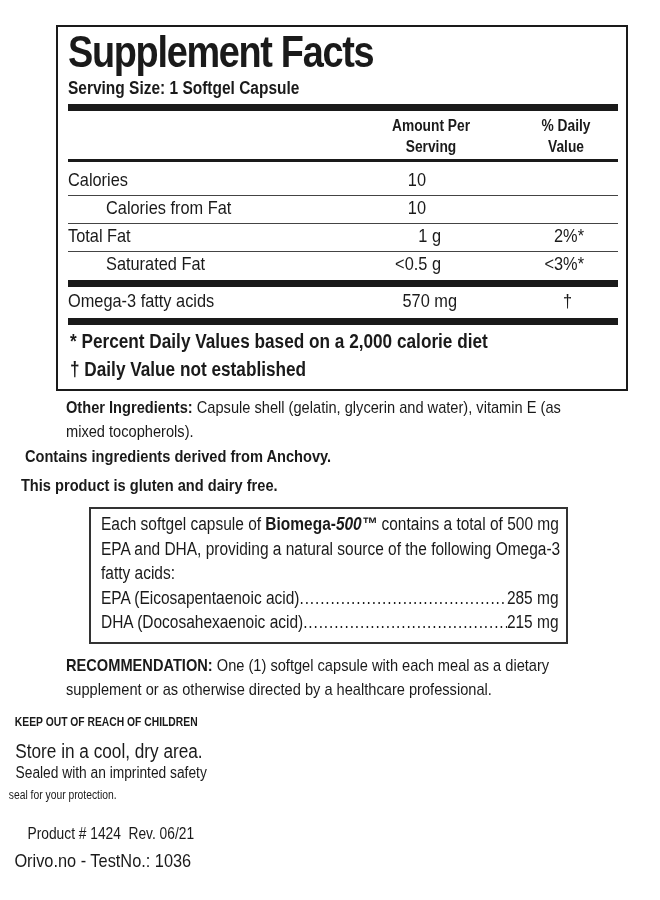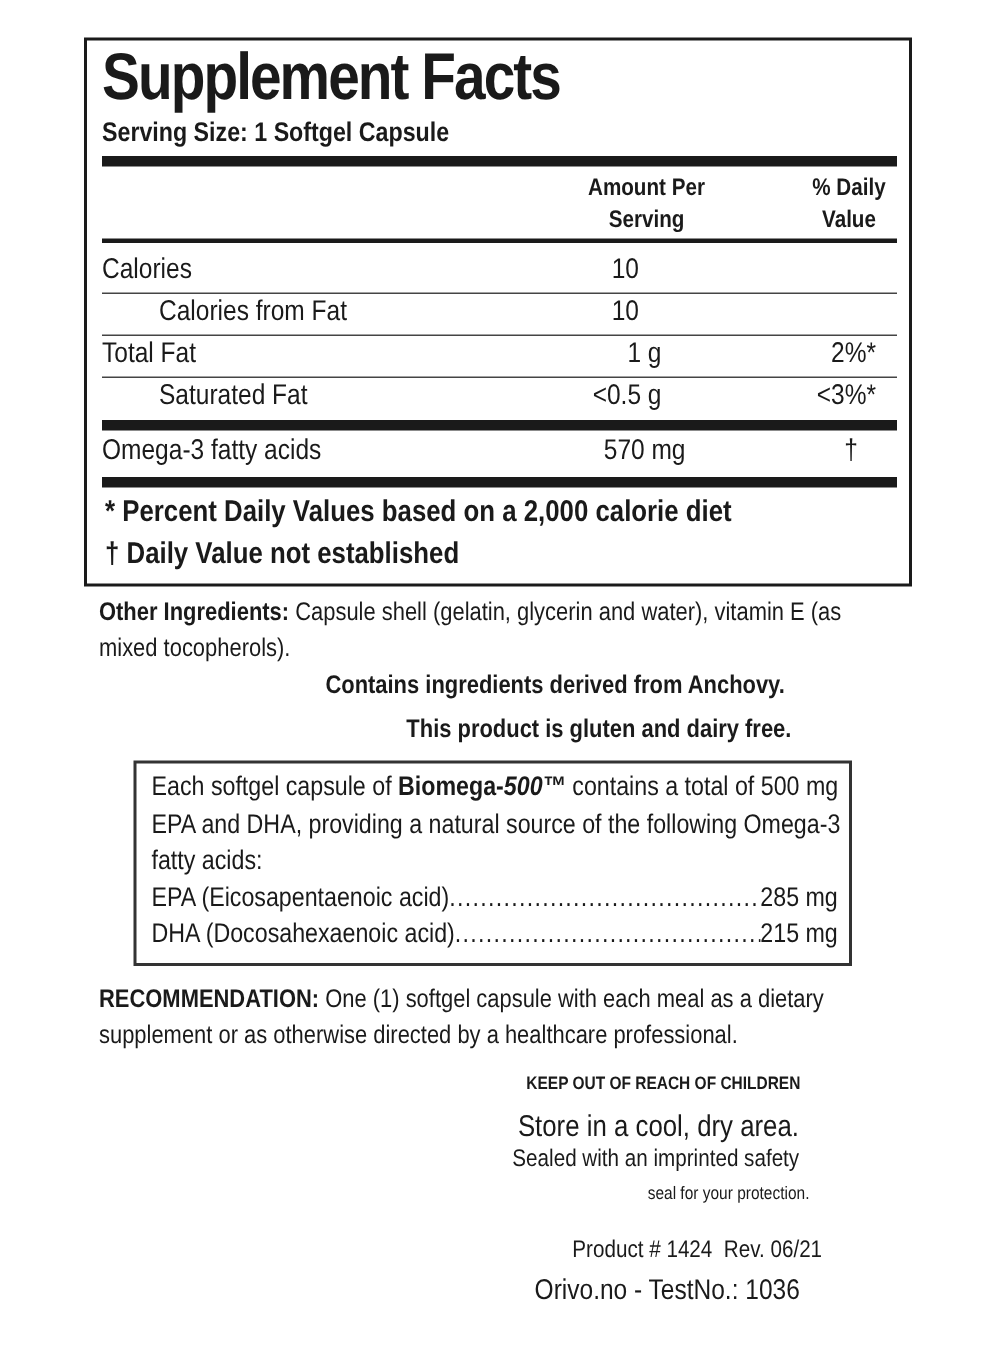--- a/index.html
+++ b/index.html
@@ -5,21 +5,21 @@
   html, body { margin: 0; padding: 0; }
   body {
     width: 660px; height: 900px; background: #ffffff; color: #1a1a1a;
     font-family: "Liberation Sans", "DejaVu Sans", sans-serif;
     position: relative; overflow: hidden;
   }
 
   
   .facts {
     position: absolute; left: 56px; top: 25px; width: 548px; height: 362px;
-    border: 2px solid #1a1a1a; box-sizing: content-box;
+    border: 2px solid #1a1a1a; box-sizing: content-box; padding-left: 20px;
   }
   .facts-title {
     position: absolute; left: 10px; top: 0px;
     font-size: 44px; font-weight: bold; letter-spacing: -1.5px;
     transform: scaleX(0.86); transform-origin: left top; white-space: nowrap; line-height: 50px;
   }
   .serving {
     position: absolute; left: 10px; top: 51px; font-size: 18px; font-weight: bold;
     transform: scaleX(0.86); transform-origin: left top; white-space: nowrap;
   }
@@ -49,21 +49,21 @@
     transform: scaleX(0.86); transform-origin: left center;
   }
 
   
   .para {
     position: absolute; left: 66px; width: 620px; font-size: 17px; line-height: 24px;
     transform: scaleX(0.86); transform-origin: left top;
   }
   .para b { font-weight: bold; }
   .center-line {
-    position: absolute; left: 12px; width: 536px; text-align: right; white-space: nowrap;
+    position: absolute; left: 0; width: 536px; text-align: left; white-space: nowrap;
     font-size: 17px;
   }
   .center-line span { display: inline-block; transform: scaleX(0.86); }
   .center-line.bold { font-weight: bold; }
 
   .inner-box {
     position: absolute; left: 89px; top: 507px; width: 475px; height: 133px;
     border: 2px solid #333; box-sizing: content-box;
   }
   .inner-text {

